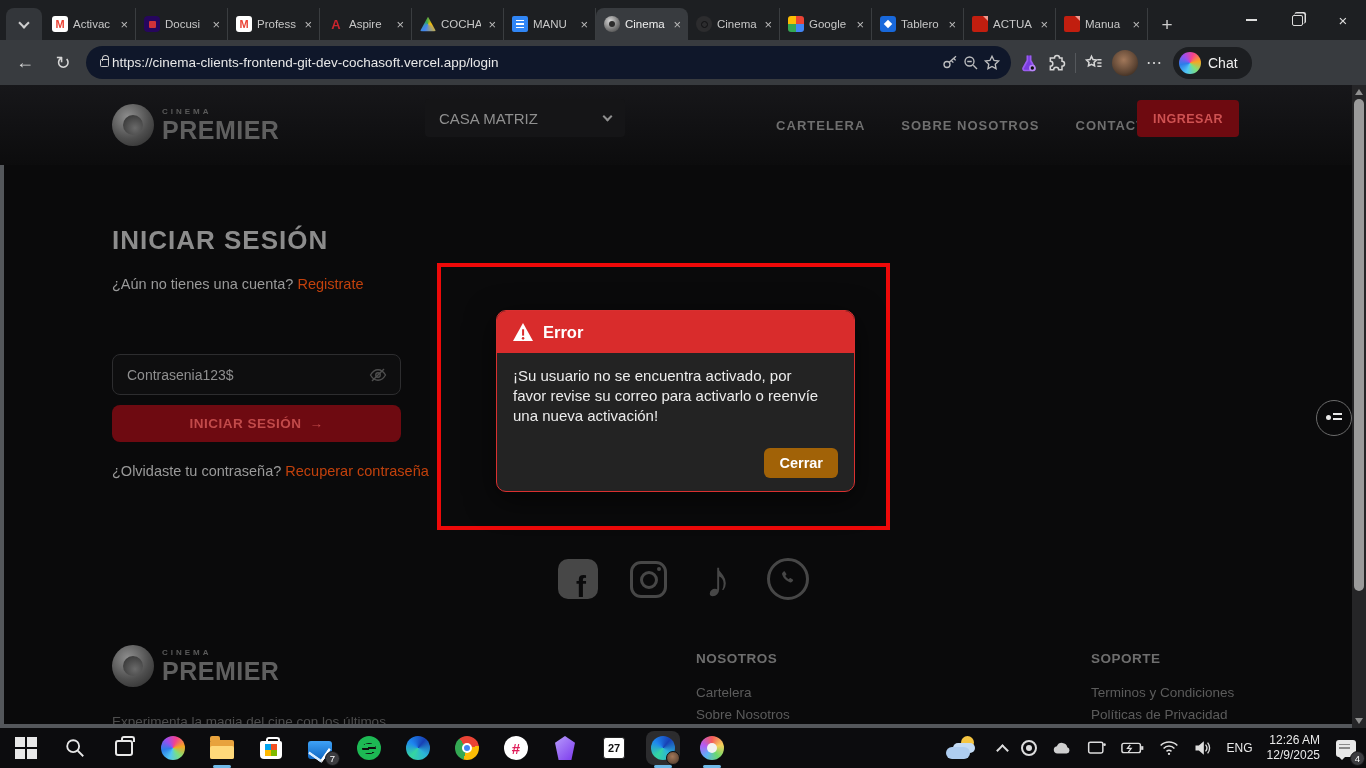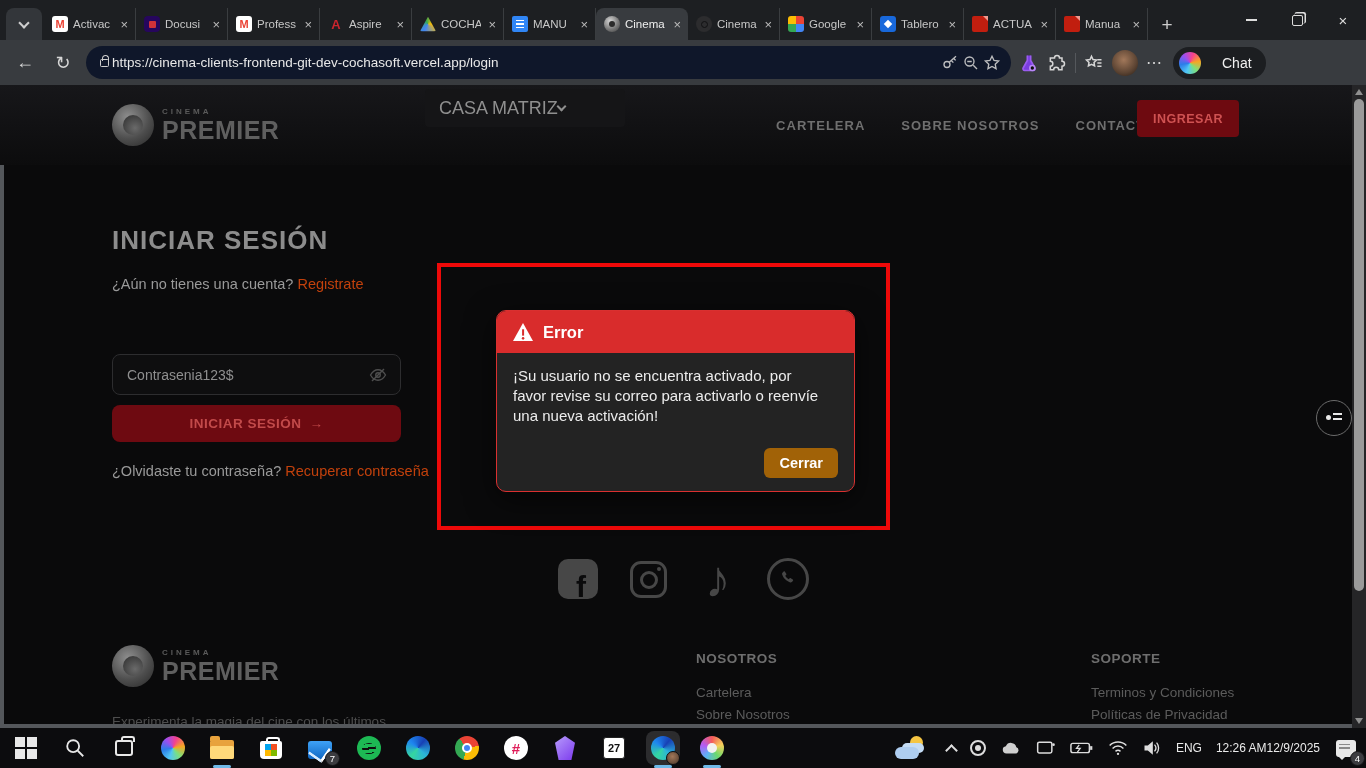--- a/index.html
+++ b/index.html
@@ -44,38 +44,38 @@
   .toolbar{position:absolute;left:0;top:40px;width:1366px;height:45px;background:#383b3f;display:flex;align-items:center;padding:0 10px;gap:8px}
   .nav-btn{color:#d6d6d6;font-size:18px;width:30px;height:30px;display:flex;align-items:center;justify-content:center}
   .url-pill{width:925px;height:33px;background:#0f172a;border-radius:17px;display:flex;align-items:center;padding:0 10px;gap:3px}
   .lock{width:9px;height:8px;border:1.4px solid #cfcfcf;border-radius:1.5px;position:relative;margin-left:4px}
   .lock::before{content:"";position:absolute;top:-5px;left:1px;width:5px;height:5px;border:1.4px solid #cfcfcf;border-bottom:none;border-radius:4px 4px 0 0}
   .url-text{color:#e8e8e8;font-size:13.5px;flex:1;white-space:nowrap;overflow:hidden}
   .pill-ic{flex:none;opacity:.9}
   .sep-v{width:1px;height:20px;background:#55585c}
   .avatar{width:26px;height:26px;border-radius:50%;background:radial-gradient(circle at 45% 38%,#a2785a,#5c4433 60%,#241a12);flex:none}
   .more-dots{color:#d6d6d6;font-size:16px;letter-spacing:1px}
-  .chat-pill{height:32px;background:#1c1e21;border-radius:16px;display:flex;align-items:center;gap:21px;padding:0 14px 0 6px;margin-left:2px}
+  .chat-pill{height:32px;background:#1c1e21;border-radius:16px;display:flex;align-items:center;gap:7px;padding:0 14px 0 6px;margin-left:2px}
   .copilot{width:22px;height:22px;border-radius:50%;background:conic-gradient(from 200deg,#51c7f5,#2b7de9,#9a4ef0,#f5428d,#f5a623,#7ce07c,#51c7f5)}
   .chat-label{color:#f0f0f0;font-size:14px}
 
   
   .page{position:absolute;left:0;top:85px;width:1366px;height:643px;background:#0a0a0b;overflow:hidden}
   .edge-strip{position:absolute;left:0;top:0;width:4px;height:643px;background:#54575b}
   .bottom-strip{position:absolute;left:4px;bottom:0;width:1348px;height:4px;background:#54575b}
 
   .site-header{position:absolute;left:0;top:0;width:1366px;height:80px;background:linear-gradient(#17171a,#0c0c0d);display:flex;align-items:center}
   .logo{display:flex;align-items:center;gap:8px}
   .logo-circle{width:42px;height:42px;border-radius:50%;background:radial-gradient(circle at 38% 32%,#8f8f8f,#4e4e4e 55%,#262626);position:relative}
   .logo-circle::after{content:"";position:absolute;left:11px;top:11px;width:20px;height:20px;border-radius:50%;background:radial-gradient(circle at 60% 65%,#6a6a6a,#2c2c2c)}
   .logo-text{display:flex;flex-direction:column;line-height:1}
   .logo-top{font-size:8px;letter-spacing:3px;color:#5a5a5a;font-weight:700;margin-bottom:2px}
   .logo-main{font-size:25px;font-weight:800;color:#5f5f5f;letter-spacing:.5px}
   .hdr-logo{position:absolute;left:112px;top:19px}
-  .branch-select{position:absolute;left:425px;top:4px;width:200px;height:38px;background:#151517;border-radius:4px;display:flex;align-items:center;padding:0 14px;color:#8f8f8f;font-size:18px}
+  .branch-select{position:absolute;left:425px;top:14px;width:200px;height:38px;background:#151517;border-radius:4px;display:flex;align-items:center;justify-content:space-between;padding:0 14px;color:#8f8f8f;font-size:15px}
   .branch-select .chev{border-color:#8f8f8f;width:7px;height:7px}
   .main-nav{position:absolute;right:210px;top:0;height:80px;display:flex;align-items:center;gap:36px}
   .nav-link{color:#6f6f6f;font-size:13px;font-weight:700;letter-spacing:1px}
   .ingresar-btn{position:absolute;right:127px;top:15px;height:37px;padding:0 16px;background:#6e0a10;border-radius:4px;color:#cf5252;font-size:12.5px;font-weight:700;letter-spacing:.5px;display:flex;align-items:center;border:none}
 
   .login-title{position:absolute;left:112px;top:140px;font-size:26px;font-weight:800;color:#8c8c8c;letter-spacing:1px}
   .register-row{position:absolute;left:112px;top:191px;font-size:14.5px;color:#9a9a9a}
   .red-link{color:#c2410c}
   .field{position:absolute;left:112px;width:289px;height:41px;background:#0e0e0f;border:1px solid #2d2d2f;border-radius:8px;color:#8f8f8f;font-size:14px;padding:0 14px;font-family:"Liberation Sans",sans-serif;outline:none}
   .field-email{top:219px}
@@ -155,21 +155,21 @@
   .paint{width:24px;height:24px;border-radius:50%;background:conic-gradient(#f55b5b,#f5d05b,#6bd96b,#5bb3f5,#b35bf5,#f55b5b);position:relative}
   .paint::after{content:"";position:absolute;left:7px;top:7px;width:10px;height:10px;background:#f2f2f2;border-radius:50%}
   .tray{margin-left:auto;display:flex;align-items:center;gap:14px;margin-right:8px}
   .weather{width:30px;height:24px;position:relative;margin-right:8px}
   .weather::before{content:"";position:absolute;right:2px;top:0;width:13px;height:13px;border-radius:50%;background:#f5c542}
   .weather::after{content:"";position:absolute;left:0;bottom:1px;width:24px;height:12px;border-radius:8px;background:#aecdf0;box-shadow:6px -5px 0 -1px #c4dcf5}
   .tray-chev{width:9px;height:9px;border-left:2px solid #ddd;border-top:2px solid #ddd;transform:rotate(45deg);margin-top:4px}
   .record{width:16px;height:16px;border:2px solid #ddd;border-radius:50%;display:flex;align-items:center;justify-content:center}
   .record::after{content:"";width:6px;height:6px;background:#ddd;border-radius:50%}
   .tray-txt{color:#eaeaea;font-size:12px}
-  .clock{display:flex;flex-direction:row;line-height:1.25}
+  .clock{display:flex;flex-direction:column;align-items:flex-end;line-height:1.25}
   .notif{width:20px;height:17px;background:#e8e8e8;border-radius:3px;position:relative}
   .notif::before{content:"";position:absolute;left:3px;top:4px;width:11px;height:6px;background:repeating-linear-gradient(#8a8a8a 0 1.5px,transparent 1.5px 3.5px)}
   .notif::after{content:"";position:absolute;left:2px;bottom:-3px;border-left:4px solid transparent;border-right:4px solid transparent;border-top:4px solid #e8e8e8}
 </style>
 </head>
 <body>
 
 <div id="screen">
 
   <div class="tabstrip">

